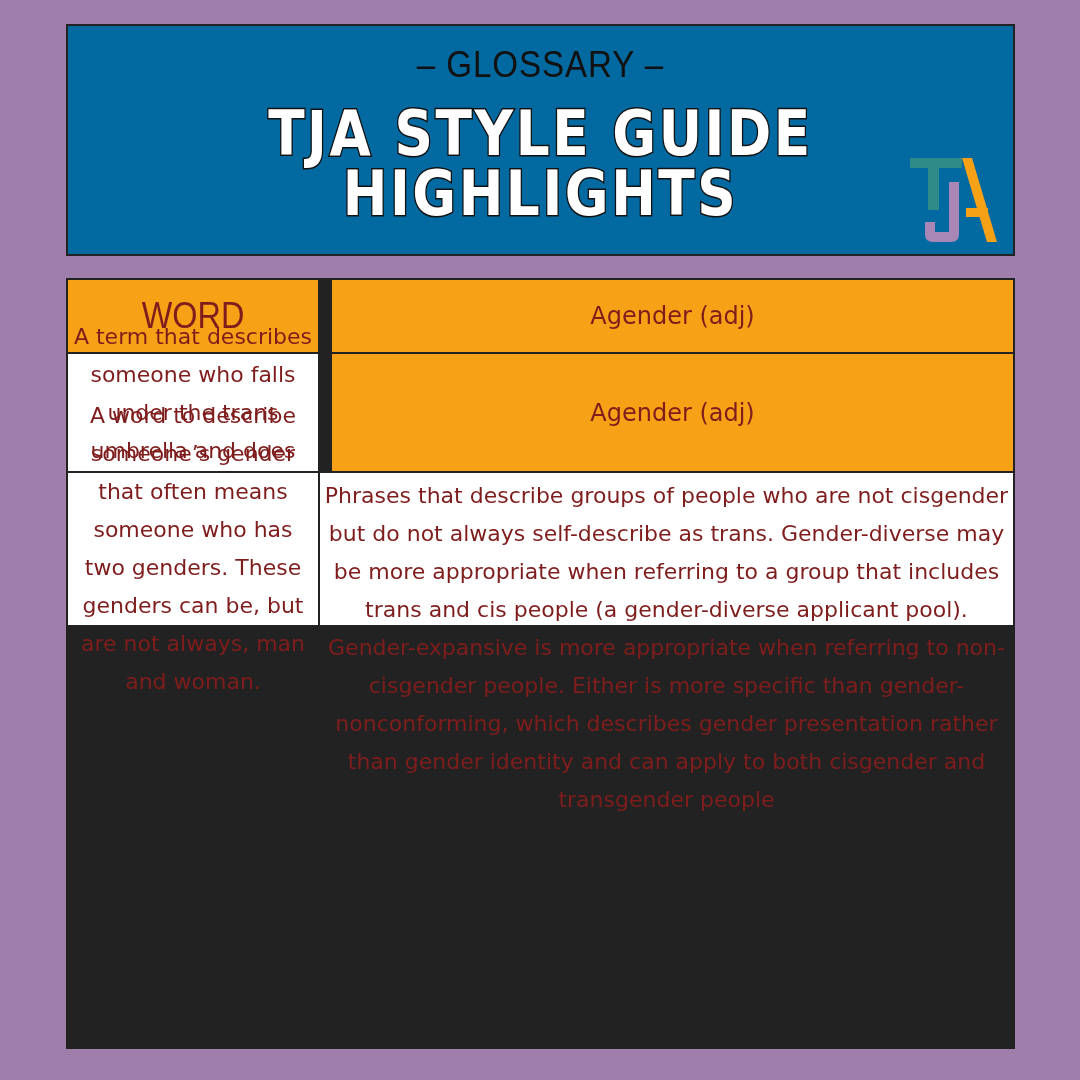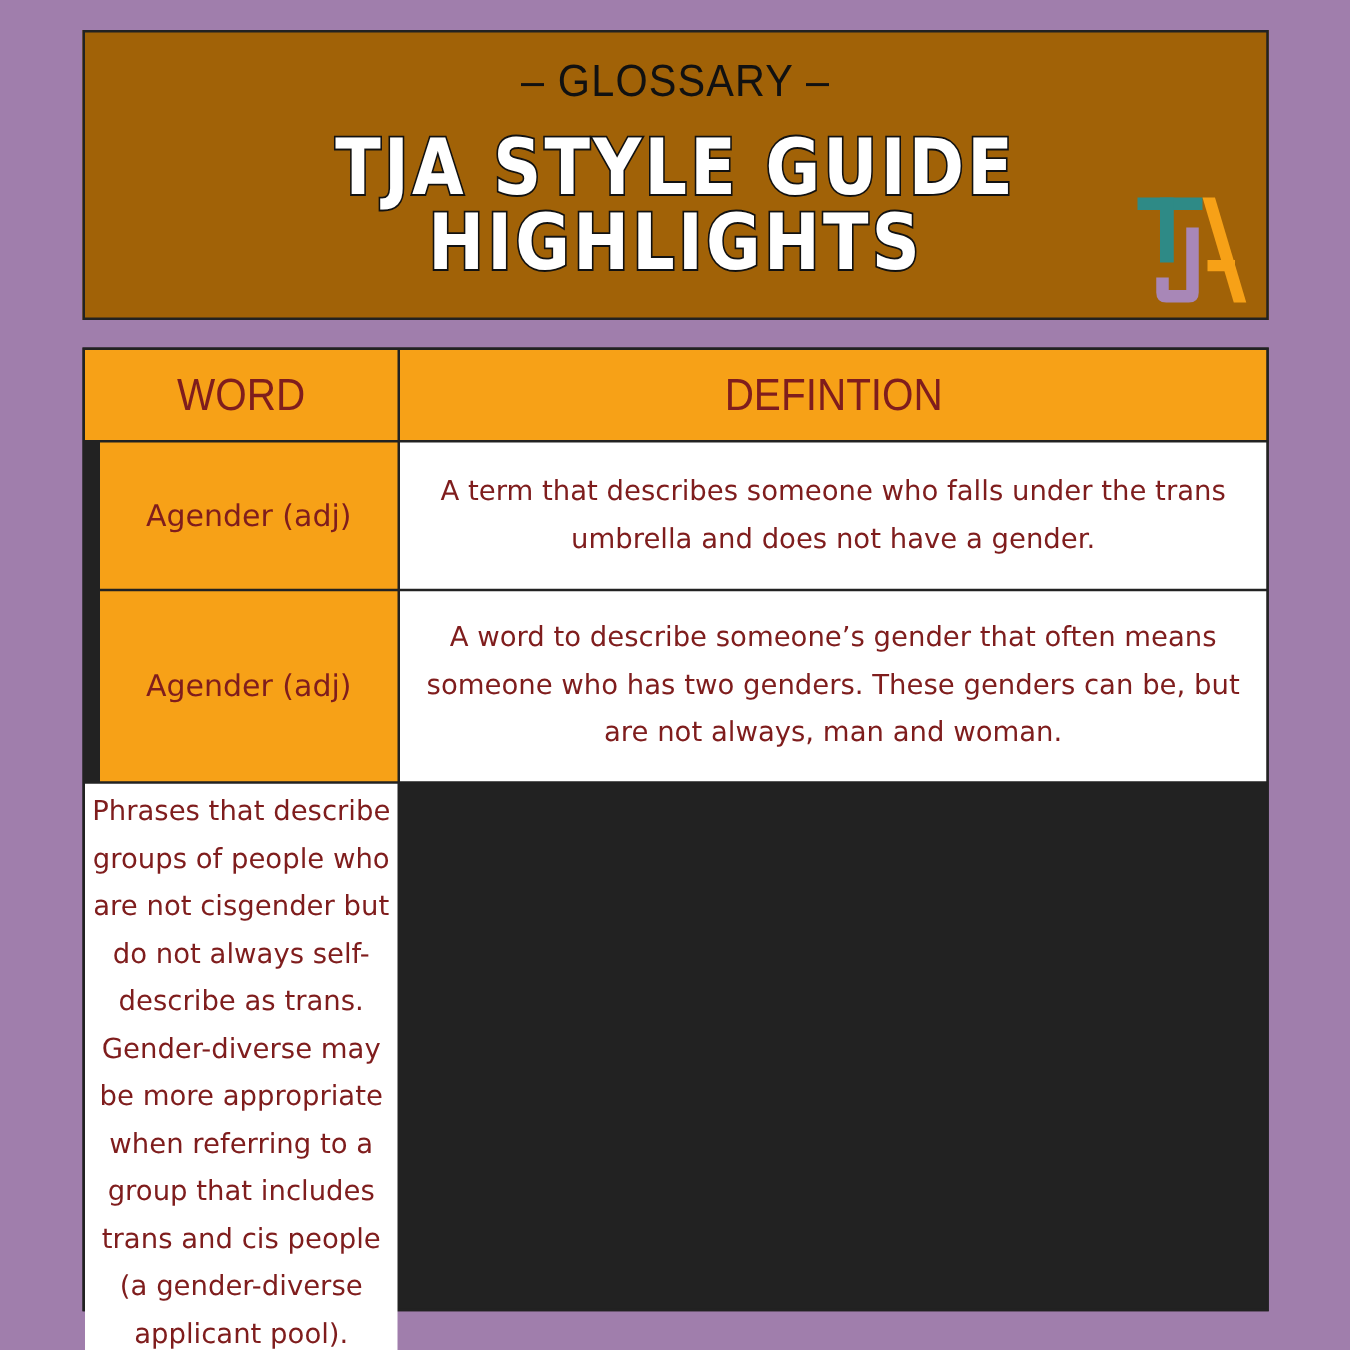--- a/index.html
+++ b/index.html
@@ -6,21 +6,21 @@
   html, body { width: 1080px; height: 1080px; overflow: hidden; }
   body {
     background: #a07eac;
     font-family: "DejaVu Sans", sans-serif;
     position: relative;
   }
   .header-box {
     position: absolute;
     left: 66px; top: 24px;
     width: 949px; height: 232px;
-    background: #a16207;
+    background: #0369a1;
     border: 2px solid #222;
   }
   .subtitle {
     position: absolute;
     left: 0; right: 0; top: 18px;
     text-align: center;
     font-family: "Liberation Sans", sans-serif;
     font-size: 36px;
     letter-spacing: 1px;
     color: #111;
@@ -102,23 +102,20 @@
 
     <polygon points="62,2 72,2 97,86 87,86" fill="#f7a117"></polygon>
     <rect x="66" y="52" width="22" height="9" fill="#f7a117"></rect>
   </svg>
 </div>
 
 <div class="table">
   <div class="cell orange head">
     <span>WORD</span>
   </div>
-  <div class="cell orange head">
-    <span>DEFINTION</span>
-  </div>
 
   <div class="cell orange word">
     <span>Agender (adj)</span>
   </div>
   <div class="cell white def">
     <span style="max-width:660px">A term that describes someone who falls under the trans umbrella and does not have a gender.</span>
   </div>
 
   <div class="cell orange word">
     <span>Agender (adj)</span>

